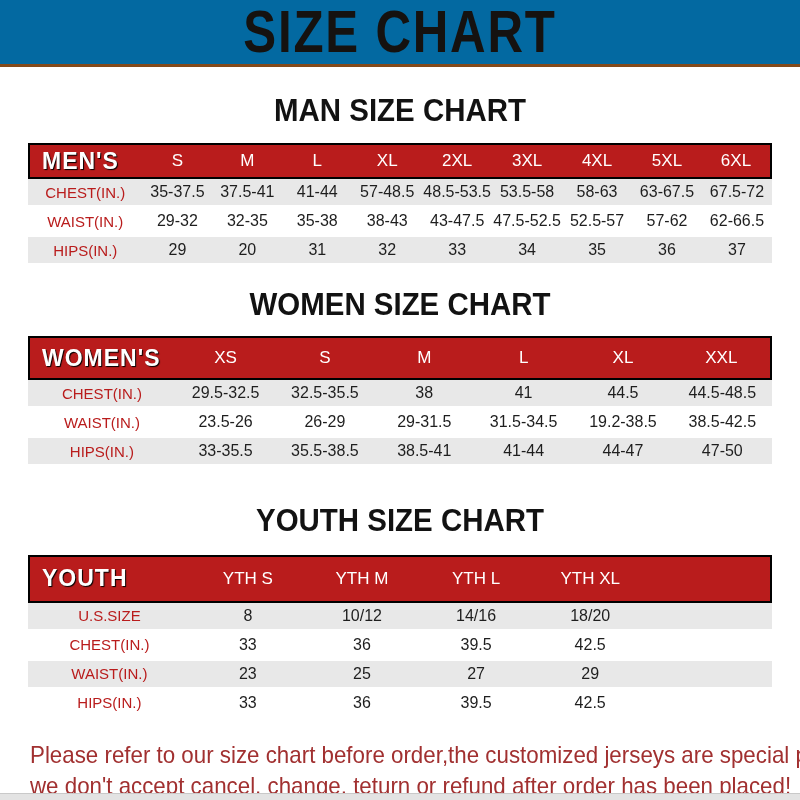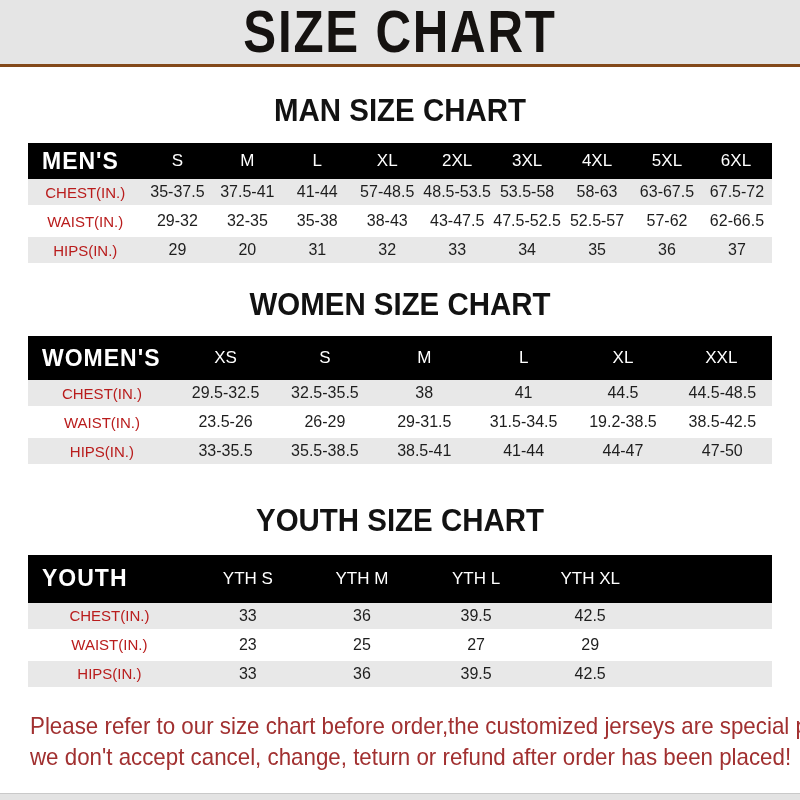--- a/index.html
+++ b/index.html
@@ -7,21 +7,21 @@
     position:relative;
     width:800px; height:800px;
     overflow:hidden;
     background:#ffffff;
     font-family:"Liberation Sans", sans-serif;
   }
 
   
   .banner {
     height:64px;
-    background:#e5e5e5;
+    background:#0369a1;
     border-bottom:3px solid #83491a;
     display:flex; align-items:center; justify-content:center;
   }
   .banner-title {
     margin:0;
     font-size:56px;
     font-weight:bold;
     color:#151210;
     letter-spacing:2px;
     line-height:1;
@@ -47,21 +47,21 @@
 
   
   table.size-table {
     width:744px;
     margin:0 auto;
     border-collapse:separate;
     border-spacing:0;
     table-layout:fixed;
   }
   table.size-table thead th {
-    background:#000000;
+    background:#b91c1c;
     color:#ffffff;
     font-size:17px;
     font-weight:normal;
     text-align:center;
     vertical-align:middle;
     border-top:2px solid #000;
     border-bottom:2px solid #000;
     padding:0;
   }
   table.size-table thead th:last-child { border-right:2px solid #000; }
@@ -241,20 +241,28 @@
             <th class="corner">YOUTH</th>
             <th>YTH S</th>
             <th>YTH M</th>
             <th>YTH L</th>
             <th>YTH XL</th>
             <th class="filler"></th>
           </tr>
         </thead>
         <tbody>
           <tr>
+            <td class="row-label">U.S.SIZE</td>
+            <td>8</td>
+            <td>10/12</td>
+            <td>14/16</td>
+            <td>18/20</td>
+            <td class="filler"></td>
+          </tr>
+          <tr>
             <td class="row-label">CHEST(IN.)</td>
             <td>33</td>
             <td>36</td>
             <td>39.5</td>
             <td>42.5</td>
             <td class="filler"></td>
           </tr>
           <tr>
             <td class="row-label">WAIST(IN.)</td>
             <td>23</td>

